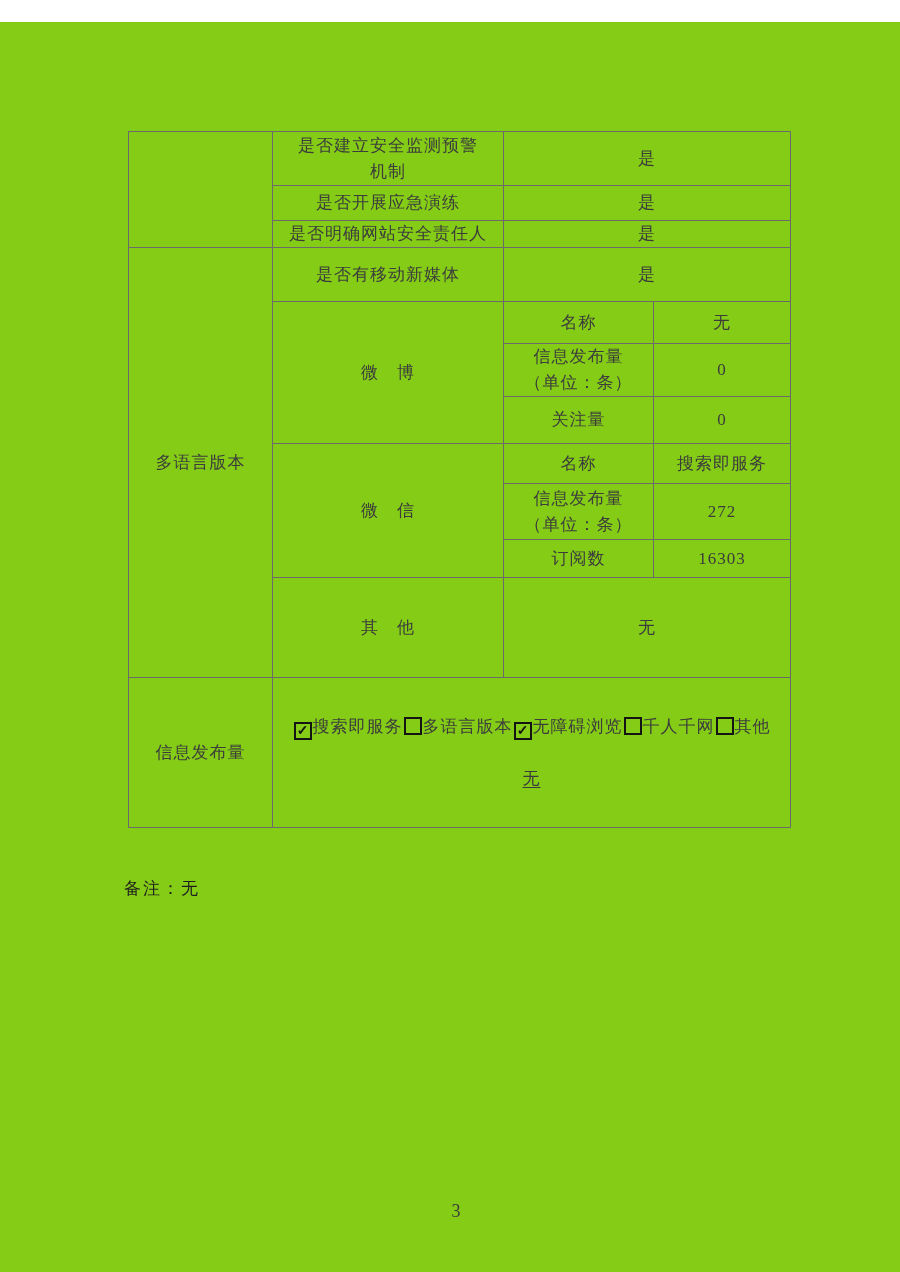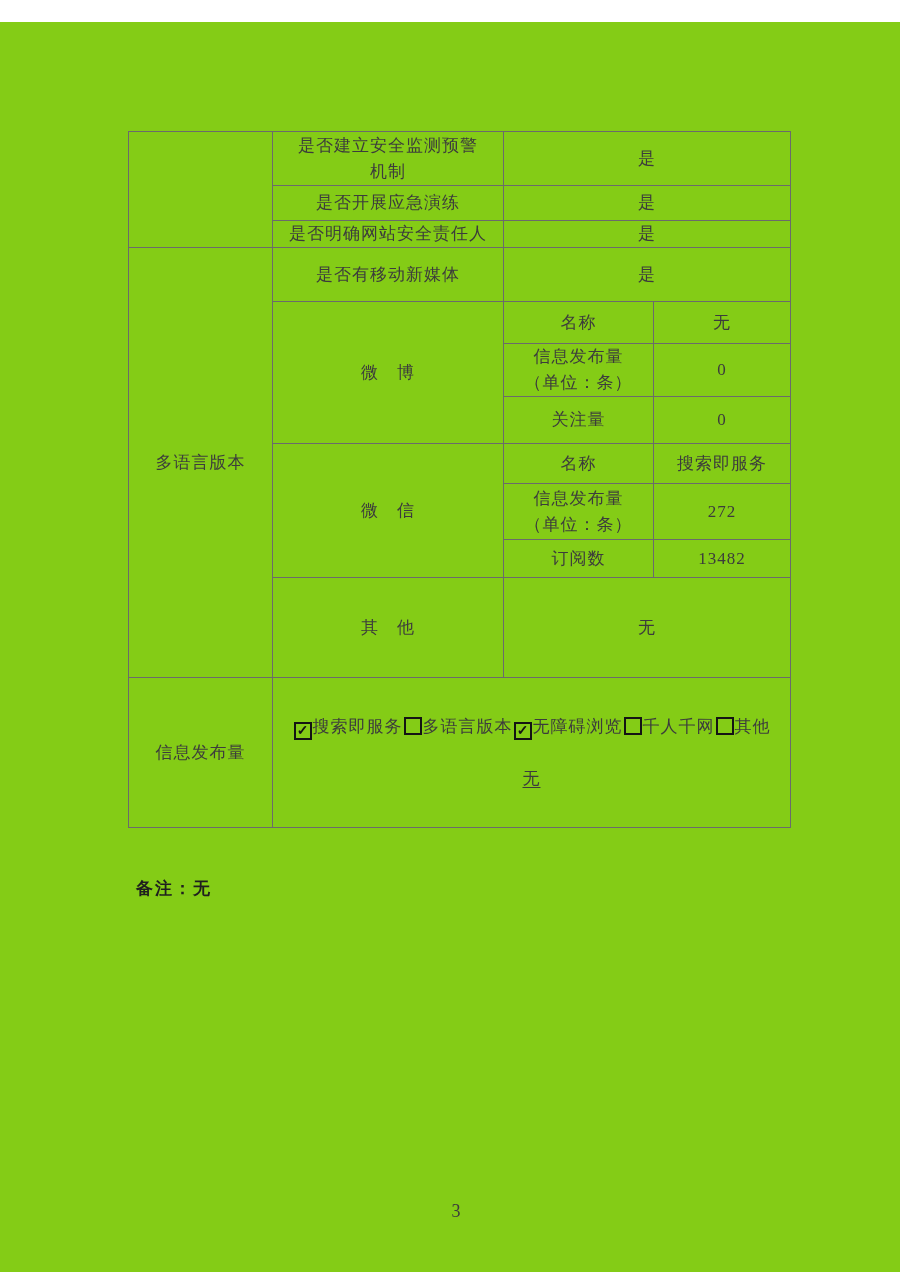--- a/index.html
+++ b/index.html
@@ -58,24 +58,24 @@
     letter-spacing: 0;
     vertical-align: -3px;
     margin: 0 1px;
   }
   .underlined {
     text-decoration: underline;
     text-underline-offset: 3px;
   }
   .note {
     position: absolute;
-    left: 136px;
+    left: 124px;
     top: 855px;
     font-size: 17px;
-    font-weight: bold;
+    font-weight: normal;
     letter-spacing: 2px;
     color: #1f1f1f;
   }
   .page-number {
     position: absolute;
     left: 0;
     top: 1179px;
     width: 912px;
     text-align: center;
     font-size: 18px;
@@ -136,21 +136,21 @@
         <td>名称</td>
         <td>搜索即服务</td>
       </tr>
       <tr style="height:56px">
         <td>信息发布量
 （单位：条）</td>
         <td>272</td>
       </tr>
       <tr style="height:38px">
         <td>订阅数</td>
-        <td>13482</td>
+        <td>16303</td>
       </tr>
 
       <tr style="height:100px">
         <td>其　他</td>
         <td colspan="2">无</td>
       </tr>
 
       <tr style="height:150px">
         <td>信息发布量</td>
         <td colspan="3" class="innov-content">

